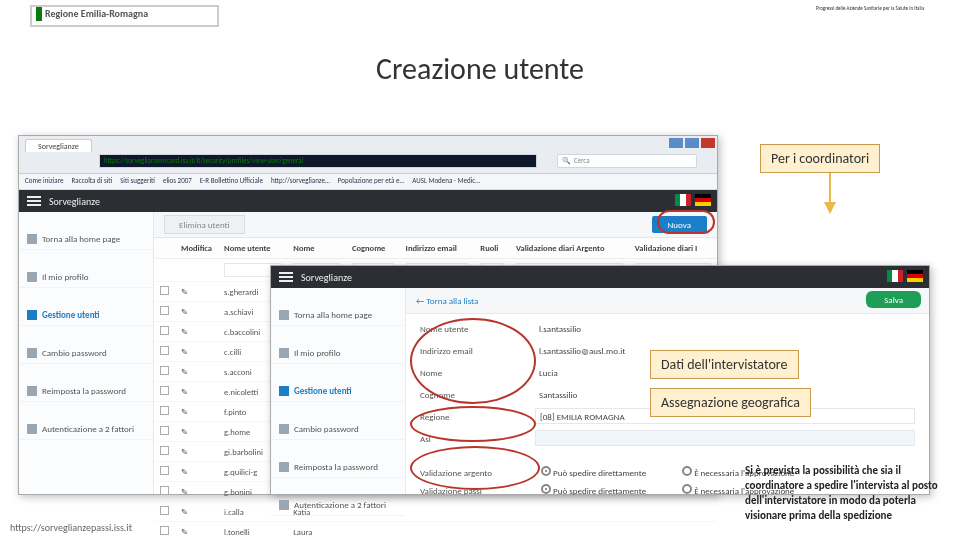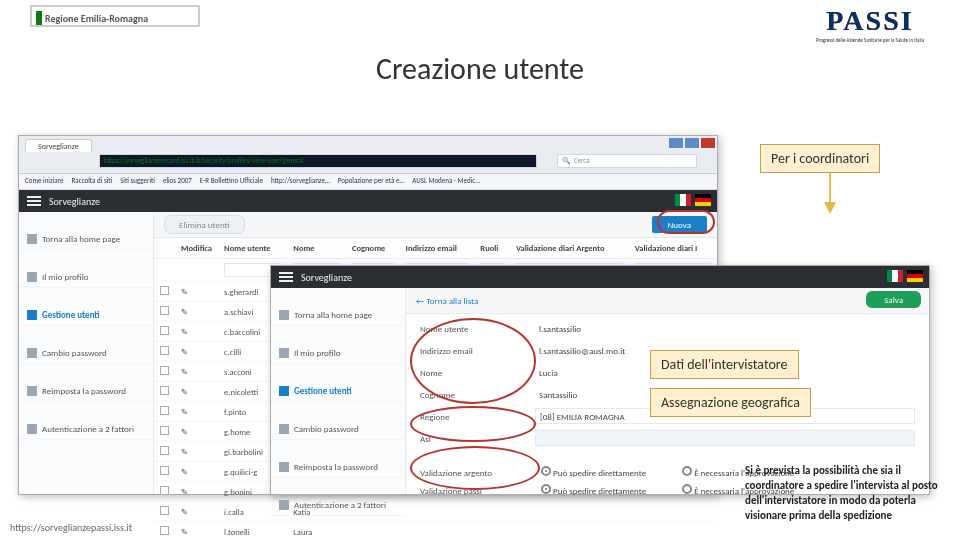--- a/index.html
+++ b/index.html
@@ -1,19 +1,19 @@
 <!DOCTYPE html>
 <html><head>
 <meta charset="utf-8">
 <style>
   * { box-sizing: border-box; margin: 0; padding: 0; }
   body { width: 960px; height: 540px; font-family: "Segoe UI", Calibri, Arial, sans-serif; background: #fff; position: relative; overflow: hidden; }
 
   
-  .logo-regione { position:absolute; left:30px; top:5px; width:170px; height:22px; border:2px solid #ccc; background:#fff; display:flex; align-items:flex-end; padding:0 4px; }
+  .logo-regione { position:absolute; left:30px; top:5px; width:189px; height:22px; border:2px solid #ccc; background:#fff; display:flex; align-items:flex-start; padding:0 4px; }
   .logo-regione .bar { width:6px; height:14px; background:#0a7a0a; margin-right:3px; }
   .logo-regione .txt { font-size:10px; font-weight:bold; color:#555; }
   .logo-passi { position:absolute; right:30px; top:5px; width:120px; height:50px; text-align:center; }
   .logo-passi .big { font-family:"Comic Sans MS",cursive; font-weight:bold; font-size:28px; letter-spacing:2px; background:linear-gradient(#b00,#b00); -webkit-background-clip:text; color:#003366; }
   .logo-passi .small { font-size:5px; color:#333; }
   .title { position:absolute; left:0; right:0; top:50px; text-align:center; font-size:30px; font-weight:300; color:#333; }
 
   
   .callout { position:absolute; background:#fff1d0; border:1px solid #c9994c; padding:5px 10px; font-size:14px; color:#333; z-index:50; }
   .note { position:absolute; font-size:11px; line-height:1.35; color:#222; z-index:50; width:200px;margin-top:36px; }
@@ -45,21 +45,21 @@
   
   .appbody { display:flex; height:calc(100% - 76px);}
   .sidebar { width:135px; background:#fbfcfd; border-right:1px solid #e6eaee; font-size:9px; color:#555; }
   .sidebar .item { padding:5px 8px; border-bottom:1px solid #f1f3f6; display:flex; align-items:center; gap:5px;margin-top:16px;}
   .sidebar .item.active{ color:#1b7fc7; font-weight:bold;}
   .ico { width:10px; height:10px; background:#9aa6b1; display:inline-block;}
   .main { flex:1; position:relative; background:#fff;}
 
   
   .toolbar1 { height:26px; background:#f5f7f9; border-bottom:1px solid #e4e8ec; display:flex; align-items:center; padding:0 10px; gap:10px; position:relative;}
-  .btn-del { background:#eef1f4; color:#888; font-size:9px; padding:3px 14px; border:1px solid #d7dde3; border-radius:7px;}
+  .btn-del { background:#eef1f4; color:#888; font-size:9px; padding:3px 14px; border:1px solid #d7dde3; border-radius:0;}
   .btn-new { background:#1b7fc7; color:#fff; font-size:9px; padding:3px 16px; border-radius:2px;}
   .nuova-circle { position:absolute; right:2px; top:-2px; width:58px; height:24px; border:2px solid #b8352b; border-radius:14px; z-index:20;}
   .tbl { width:100%; font-size:8.5px; border-collapse:collapse;}
   .tbl th { text-align:left; padding:5px 6px; color:#444; font-weight:600; background:#fdfdfd; border-bottom:1px solid #eee;}
   .tbl td { padding:4px 6px; color:#555; border-bottom:1px solid #f4f6f8;}
   .tbl td.filter{ background:#fff; height:18px;}
   .tbl td.filter div{height:14px;border:1px solid #e3e8ed;}
   .chk{ width:9px;height:9px;border:1px solid #aaa; display:inline-block;}
   .edit{ color:#888;}
 
@@ -88,21 +88,20 @@
   .shot2 { z-index:10;}
 </style>
 </head>
 <body>
 
 <div class="logo-regione">
   <span class="bar"></span>
   <span class="txt">Regione Emilia-Romagna</span>
 </div>
 <div class="logo-passi">
-  <div class="big">PASSI</div>
   <div class="small">Progressi delle Aziende Sanitarie per la Salute in Italia</div>
 </div>
 <div class="title">Creazione utente</div>
 
 <div class="callout" style="left:760px; top:144px;">Per i coordinatori</div>
 <div class="arrow" style="left:820px; top:168px;">
   <svg width="20" height="46">
       <line x1="10" y1="0" x2="10" y2="36"></line>
       <polygon points="4,34 16,34 10,46"></polygon>
     </svg>

